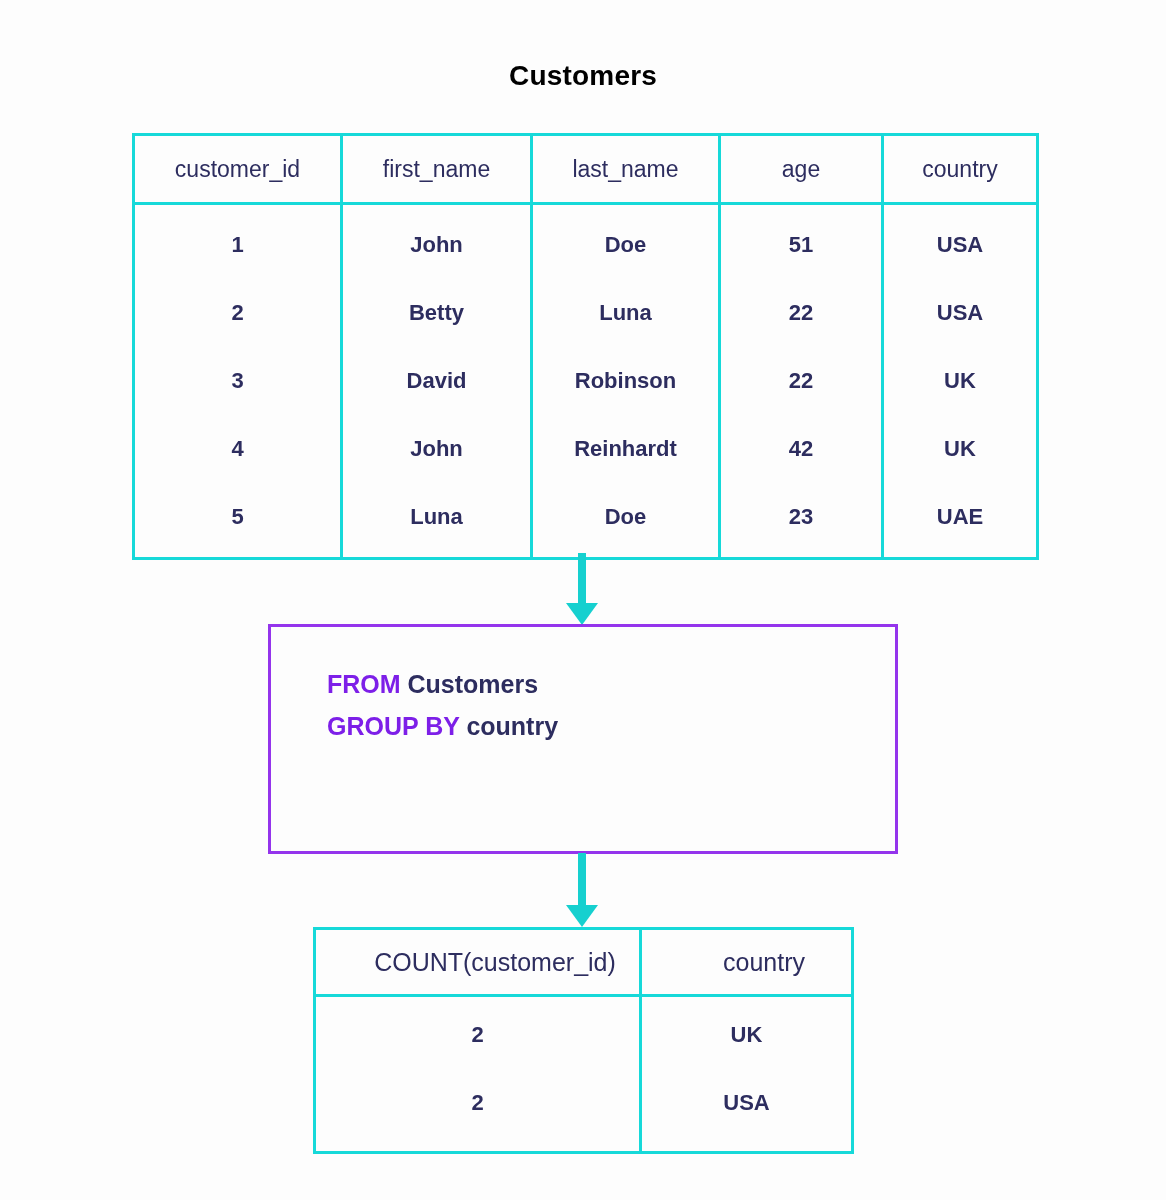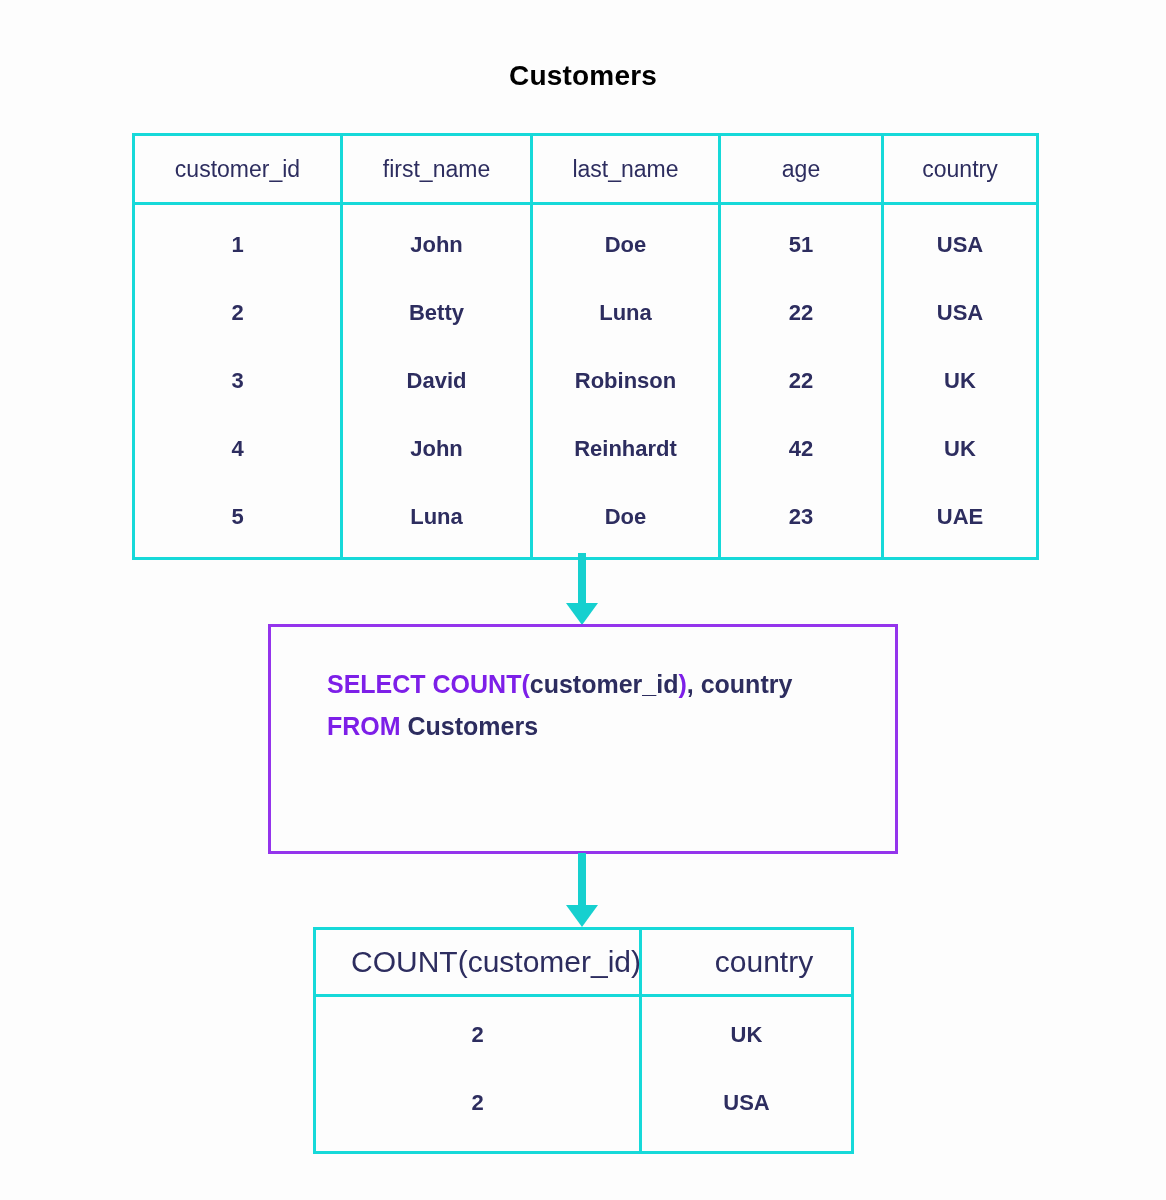--- a/index.html
+++ b/index.html
@@ -67,21 +67,21 @@
   .col-last    { width: 188px; }
   .col-age     { width: 163px; }
   .col-country { width: 155px; }
 
   
   #result-table {
     left: 313px;
     top: 927px;
     width: 538px;
   }
-  #result-table th { height: 64px; font-size: 30px; padding-left: 35px; }
+  #result-table th { height: 64px; font-size: 25px; padding-left: 35px; }
   #result-table td { height: 68px; border-top: none; border-bottom: none; }
   #result-table tbody tr:first-child td { padding-top: 4px; }
   #result-table tbody tr:last-child td { border-bottom: 3px solid #16d9d9; padding-bottom: 14px; }
   .rcol-count   { width: 326px; }
   .rcol-country { width: 212px; }
 
   
   #query-box {
     position: absolute;
     left: 268px;
@@ -194,22 +194,22 @@
   </tbody>
 </table>
 
 <div class="arrow" id="arrow-to-query">
   <div class="shaft"></div>
   <div class="head"></div>
 </div>
 
 <div id="query-box">
   <div id="query-lines">
-      <div><span class="kw">SELECT COUNT(</span><span class="idn">customer_id</span><span class="kw">)</span><span class="idn">, country</span></div>
       <div><span class="kw">FROM </span><span class="idn">Customers</span></div>
+      <div><span class="kw">GROUP BY </span><span class="idn">country</span></div>
     </div>
 </div>
 
 <div class="arrow" id="arrow-to-result">
   <div class="shaft"></div>
   <div class="head"></div>
 </div>
 
 <table class="db-table" id="result-table">
   <colgroup>

